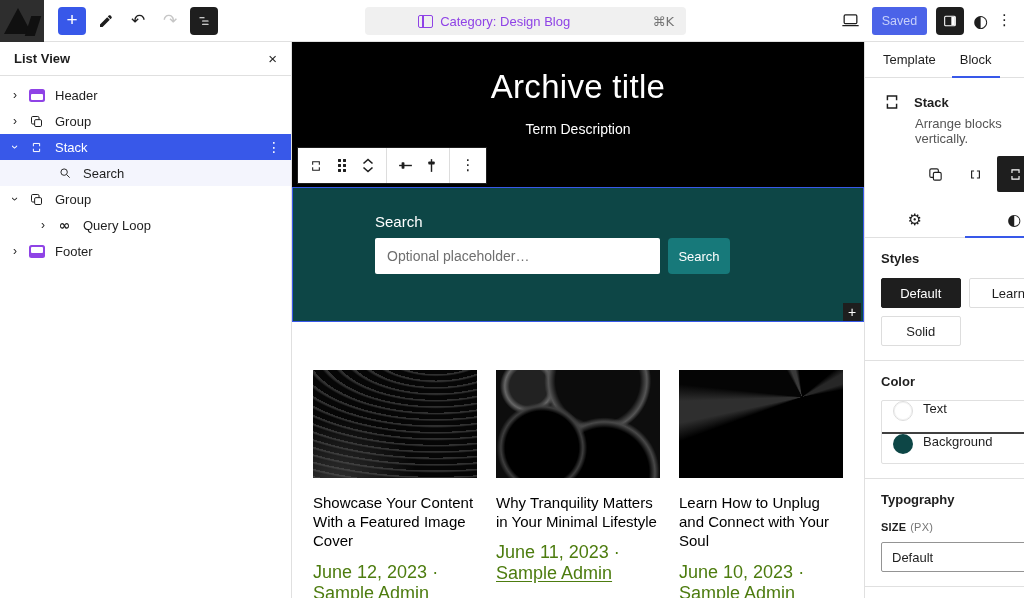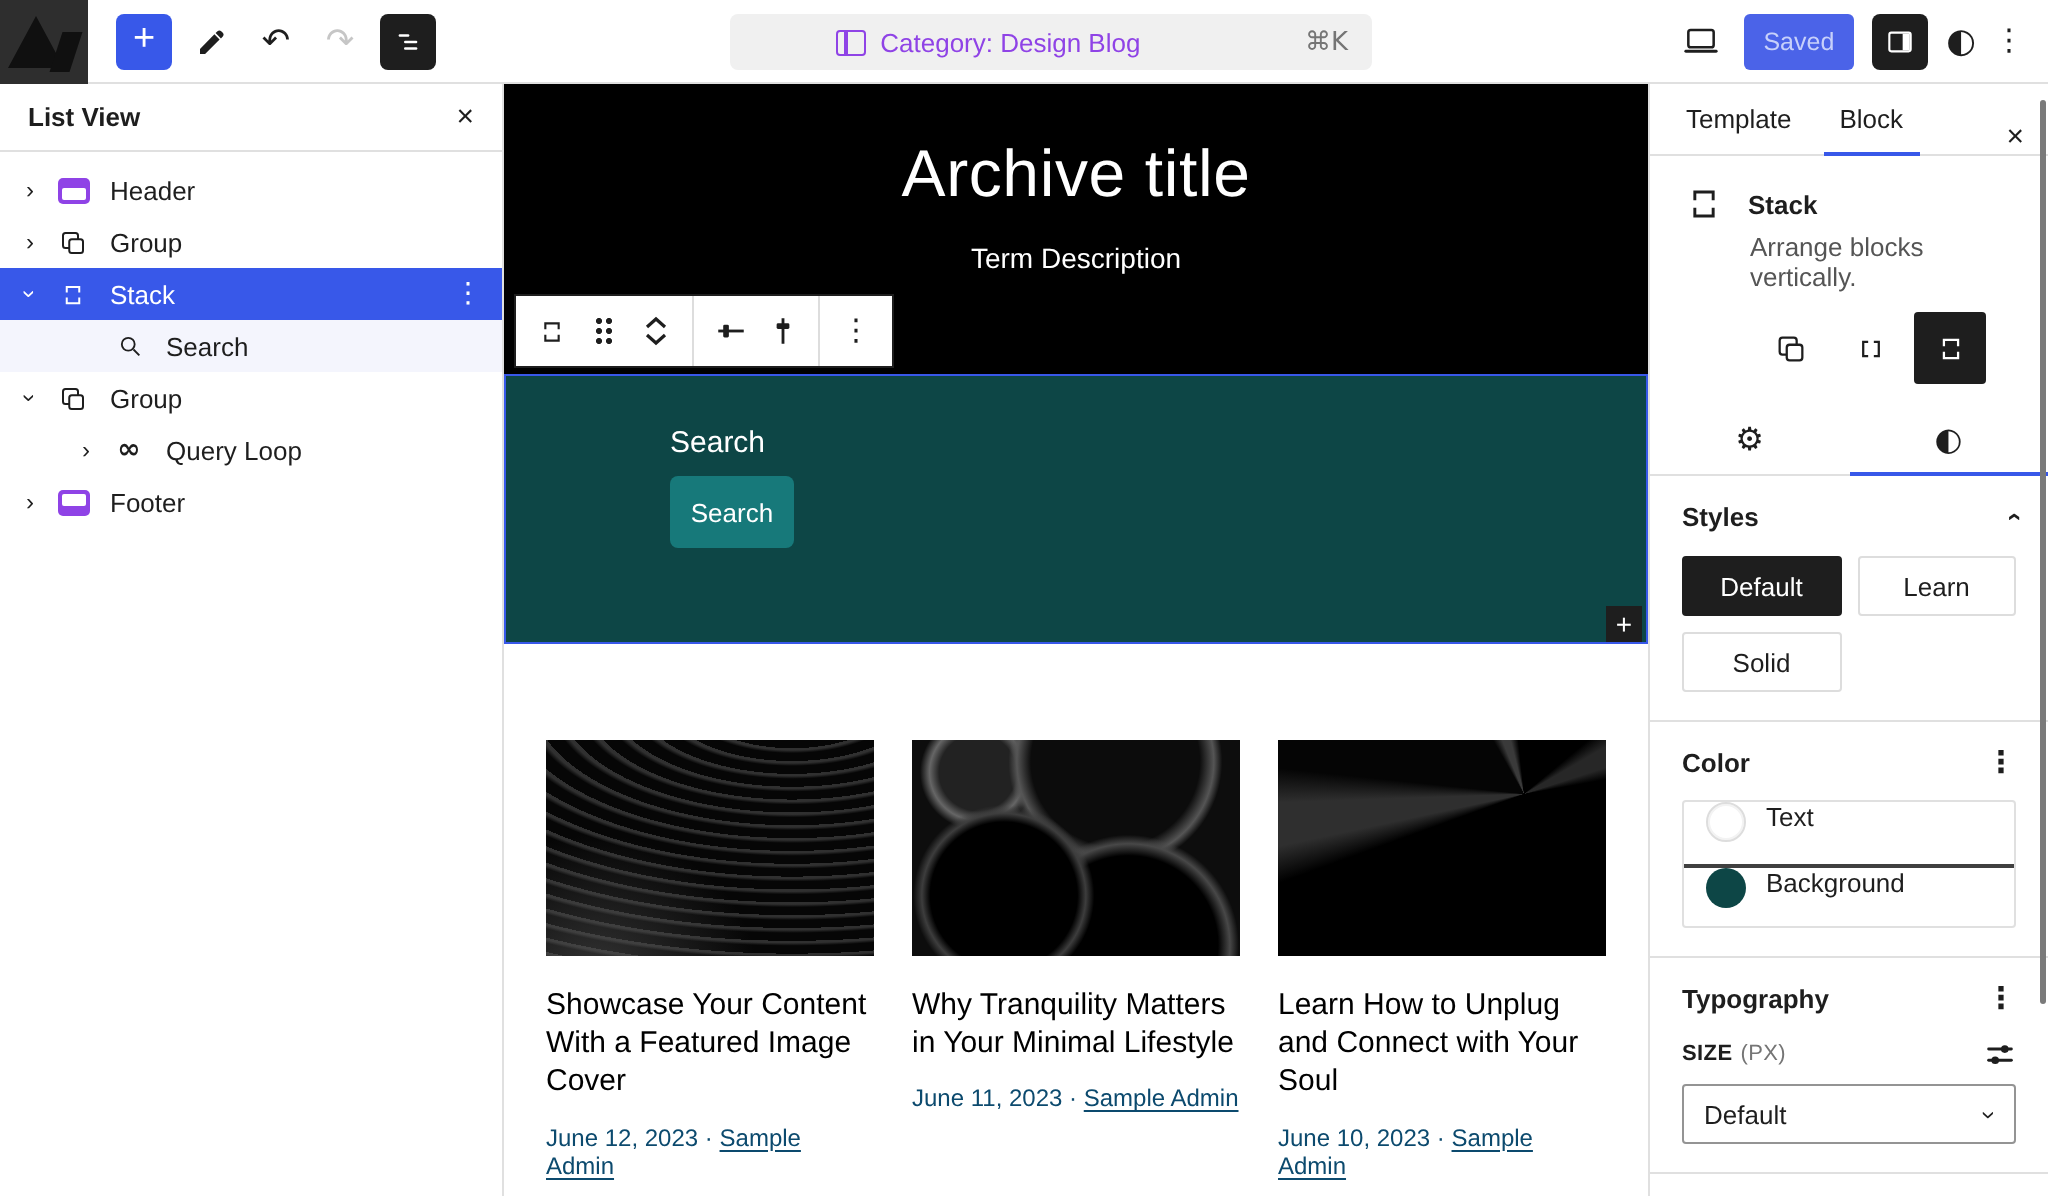--- a/index.html
+++ b/index.html
@@ -23,21 +23,21 @@
   .pill-shortcut { margin-left:auto; color:#757575; font-size:13px; font-family:"DejaVu Sans",sans-serif; }
   .tb-right { margin-left:auto; display:flex; align-items:center; gap:9px; margin-right:12px; }
   .laptop-icon svg { display:block; }
   .btn-saved { height:28px; padding:0 10px; background:#4b63e8; border-radius:3px; color:#c7d0fa; font-size:12.5px; display:flex; align-items:center; cursor:default; }
   .btn-panel { width:28px; height:28px; background:#1e1e1e; border-radius:4px; display:flex; align-items:center; justify-content:center; cursor:pointer; }
   .contrast-glyph { font-size:17px; font-family:"DejaVu Sans",sans-serif; color:#1e1e1e; cursor:pointer; }
   .kebab { color:#1e1e1e; font-size:15px; font-family:"DejaVu Sans",sans-serif; cursor:pointer; line-height:1; }
 
   
   .app-body { display:flex; height:556px; }
-  .list-panel { width:252px; border-right:1px solid #e0e0e0; background:#fff; flex:0 0 auto; }
+  .list-panel { width:292px; border-right:1px solid #e0e0e0; background:#fff; flex:0 0 auto; }
   .canvas { width:572px; background:#fff; position:relative; flex:0 0 auto; overflow:hidden; }
   .sidebar { width:200px; border-left:1px solid #e0e0e0; background:#fff; flex:0 0 auto; position:relative; }
 
   
   .lv-header { height:34px; display:flex; align-items:center; padding:0 14px; border-bottom:1px solid #e0e0e0; }
   .lv-title { font-size:13px; font-weight:600; }
   .lv-close { margin-left:auto; font-size:15px; cursor:pointer; color:#1e1e1e; }
   .lv-tree { padding-top:6px; }
   .lv-row { height:26px; display:flex; align-items:center; font-size:13px; cursor:pointer; position:relative; }
   .lv-row .chev { width:10px; margin-left:10px; font-size:12px; color:#1e1e1e; display:inline-flex; justify-content:center; transform-origin:center; }
@@ -84,21 +84,21 @@
   .img-2 { background:
       radial-gradient(circle at 28% 72%, #000 26%, #3d3d3d 29%, transparent 32%),
       radial-gradient(circle at 66% 95%, #000 30%, #484848 34%, transparent 37%),
       radial-gradient(circle at 62% 10%, #0c0c0c 30%, #555 35%, transparent 38%),
       radial-gradient(circle at 20% 15%, #222 12%, #666 15%, transparent 18%),
       #0d0d0d; }
   .img-3 { background:
       conic-gradient(from 210deg at 75% 25%, #000 0 40deg, #2f2f2f 48deg 58deg, #050505 66deg 120deg, #3a3a3a 128deg 136deg, #000 144deg 200deg, #272727 210deg 222deg, #000 230deg 360deg),
       #050505; }
   .post-title { margin-top:15px; font-size:15px; line-height:1.28; font-weight:500; text-underline-offset:3px; text-decoration-thickness:1.5px; color:#000; cursor:pointer; }
-  .post-meta { margin-top:11px; font-size:12px; color:#0c4a6e; }
+  .post-meta { margin-top:11px; font-size:18px; color:#4d7c0f; }
   .post-meta .author { text-decoration:underline; text-underline-offset:2px; cursor:pointer; }
 
   
   .sb-tabs { height:36px; display:flex; align-items:flex-end; border-bottom:1px solid #e0e0e0; position:relative; }
   .sb-tab { font-size:13px; padding:0 12px; height:100%; display:flex; align-items:center; position:relative; cursor:pointer; }
   .sb-tab.t1 { margin-left:6px; }
   .sb-tab.active::after { content:""; position:absolute; left:4px; right:4px; bottom:-1px; height:2.5px; background:#3858e9; }
   .sb-x { margin-left:auto; margin-right:12px; font-size:15px; cursor:pointer; }
   .block-card { padding:13px 16px 0 16px; }
   .bc-row { display:flex; align-items:center; gap:11px; }
@@ -307,20 +307,21 @@
         <div class="bt-btn">
             <span class="kebab">⋮</span>
           </div>
       </div>
     </div>
 
     <div class="search-block">
       <div class="sb-inner">
         <div class="sb-label">Search</div>
         <div class="sb-row">
+          <input class="sb-input" type="text" placeholder="Optional placeholder…" style="">
           <button class="sb-btn">Search</button>
         </div>
       </div>
       <div class="appender">+</div>
     </div>
 
     <div class="posts">
       <div class="post">
         <div class="post-img img-1"></div>
         <div class="post-title">Showcase Your Content With a Featured Image Cover</div>

